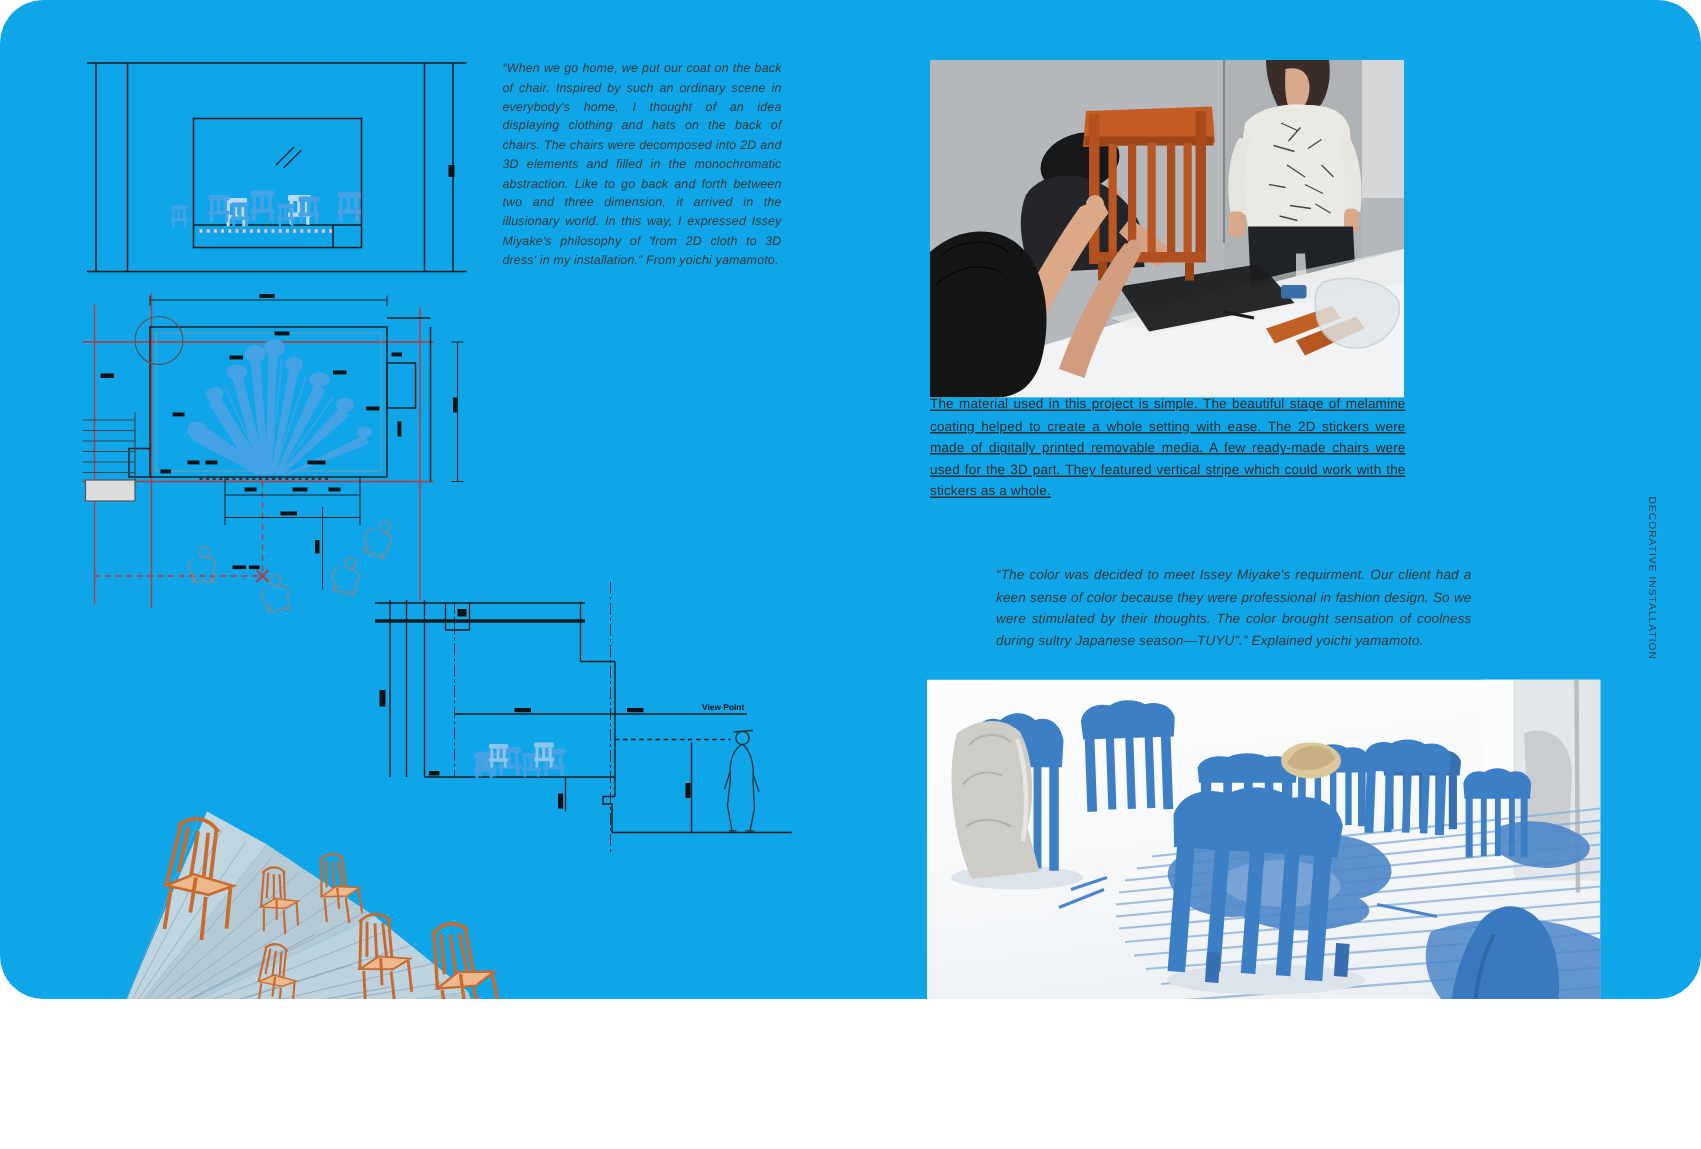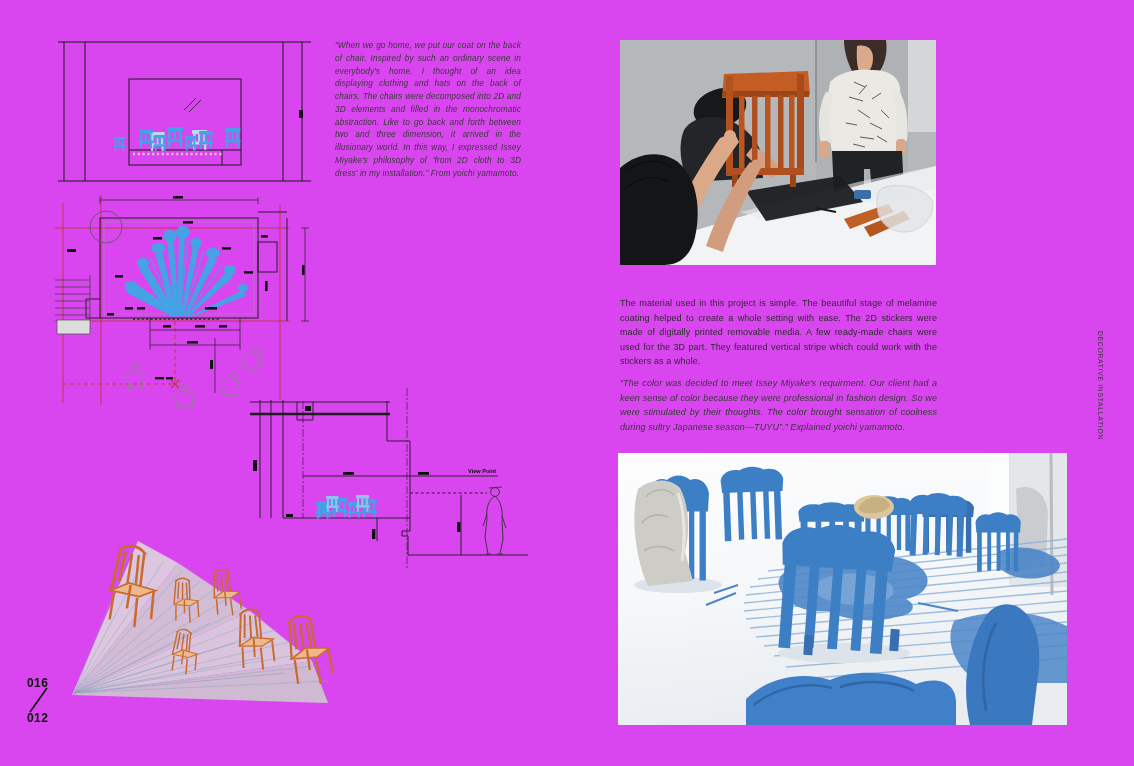--- a/index.html
+++ b/index.html
@@ -1,25 +1,25 @@
 <!DOCTYPE html>
 <html><head>
 <meta charset="utf-8">
 <style>
   html,body{margin:0;padding:0;background:#ffffff;}
-  .spread{position:relative;width:1134px;height:766px;background:#d946ef;overflow:hidden;
-          font-family:"Liberation Sans", sans-serif;}
+  .spread{position:relative;width:1134px;height:666px;background:#0ea5e9;overflow:hidden;
+          font-family:"Liberation Sans", sans-serif;border-radius:29px;}
   .abs{position:absolute;}
   
   .quote{left:335px;top:39px;width:186px;font-size:8.3px;line-height:12.75px;
          font-style:italic;color:#3a3a3a;text-align:justify;letter-spacing:.1px;}
   .para{left:620px;width:317px;font-size:9px;line-height:14.6px;color:#2c2c2c;
         text-align:justify;letter-spacing:.1px;}
-  .para-1{top:296px;}
-  .para-2{top:376px;font-style:italic;color:#383838;}
+  .para-1{top:262px;text-decoration:underline;}
+  .para-2{top:376px;font-style:italic;color:#383838;margin-left:44px;}
   .vtitle{left:1104px;top:331px;transform:rotate(90deg);transform-origin:0 0;
           font-size:6.8px;letter-spacing:.7px;color:#3c3c3c;white-space:nowrap;}
   
   .pagenum{left:26px;top:676px;width:40px;height:52px;color:#101010;}
   .pagenum .num{position:absolute;font-size:12px;font-weight:bold;letter-spacing:.4px;}
   .pagenum .n1{left:1px;top:0;}
   .pagenum .n2{left:1px;top:35px;}
   svg{display:block;}
 </style>
 </head>

